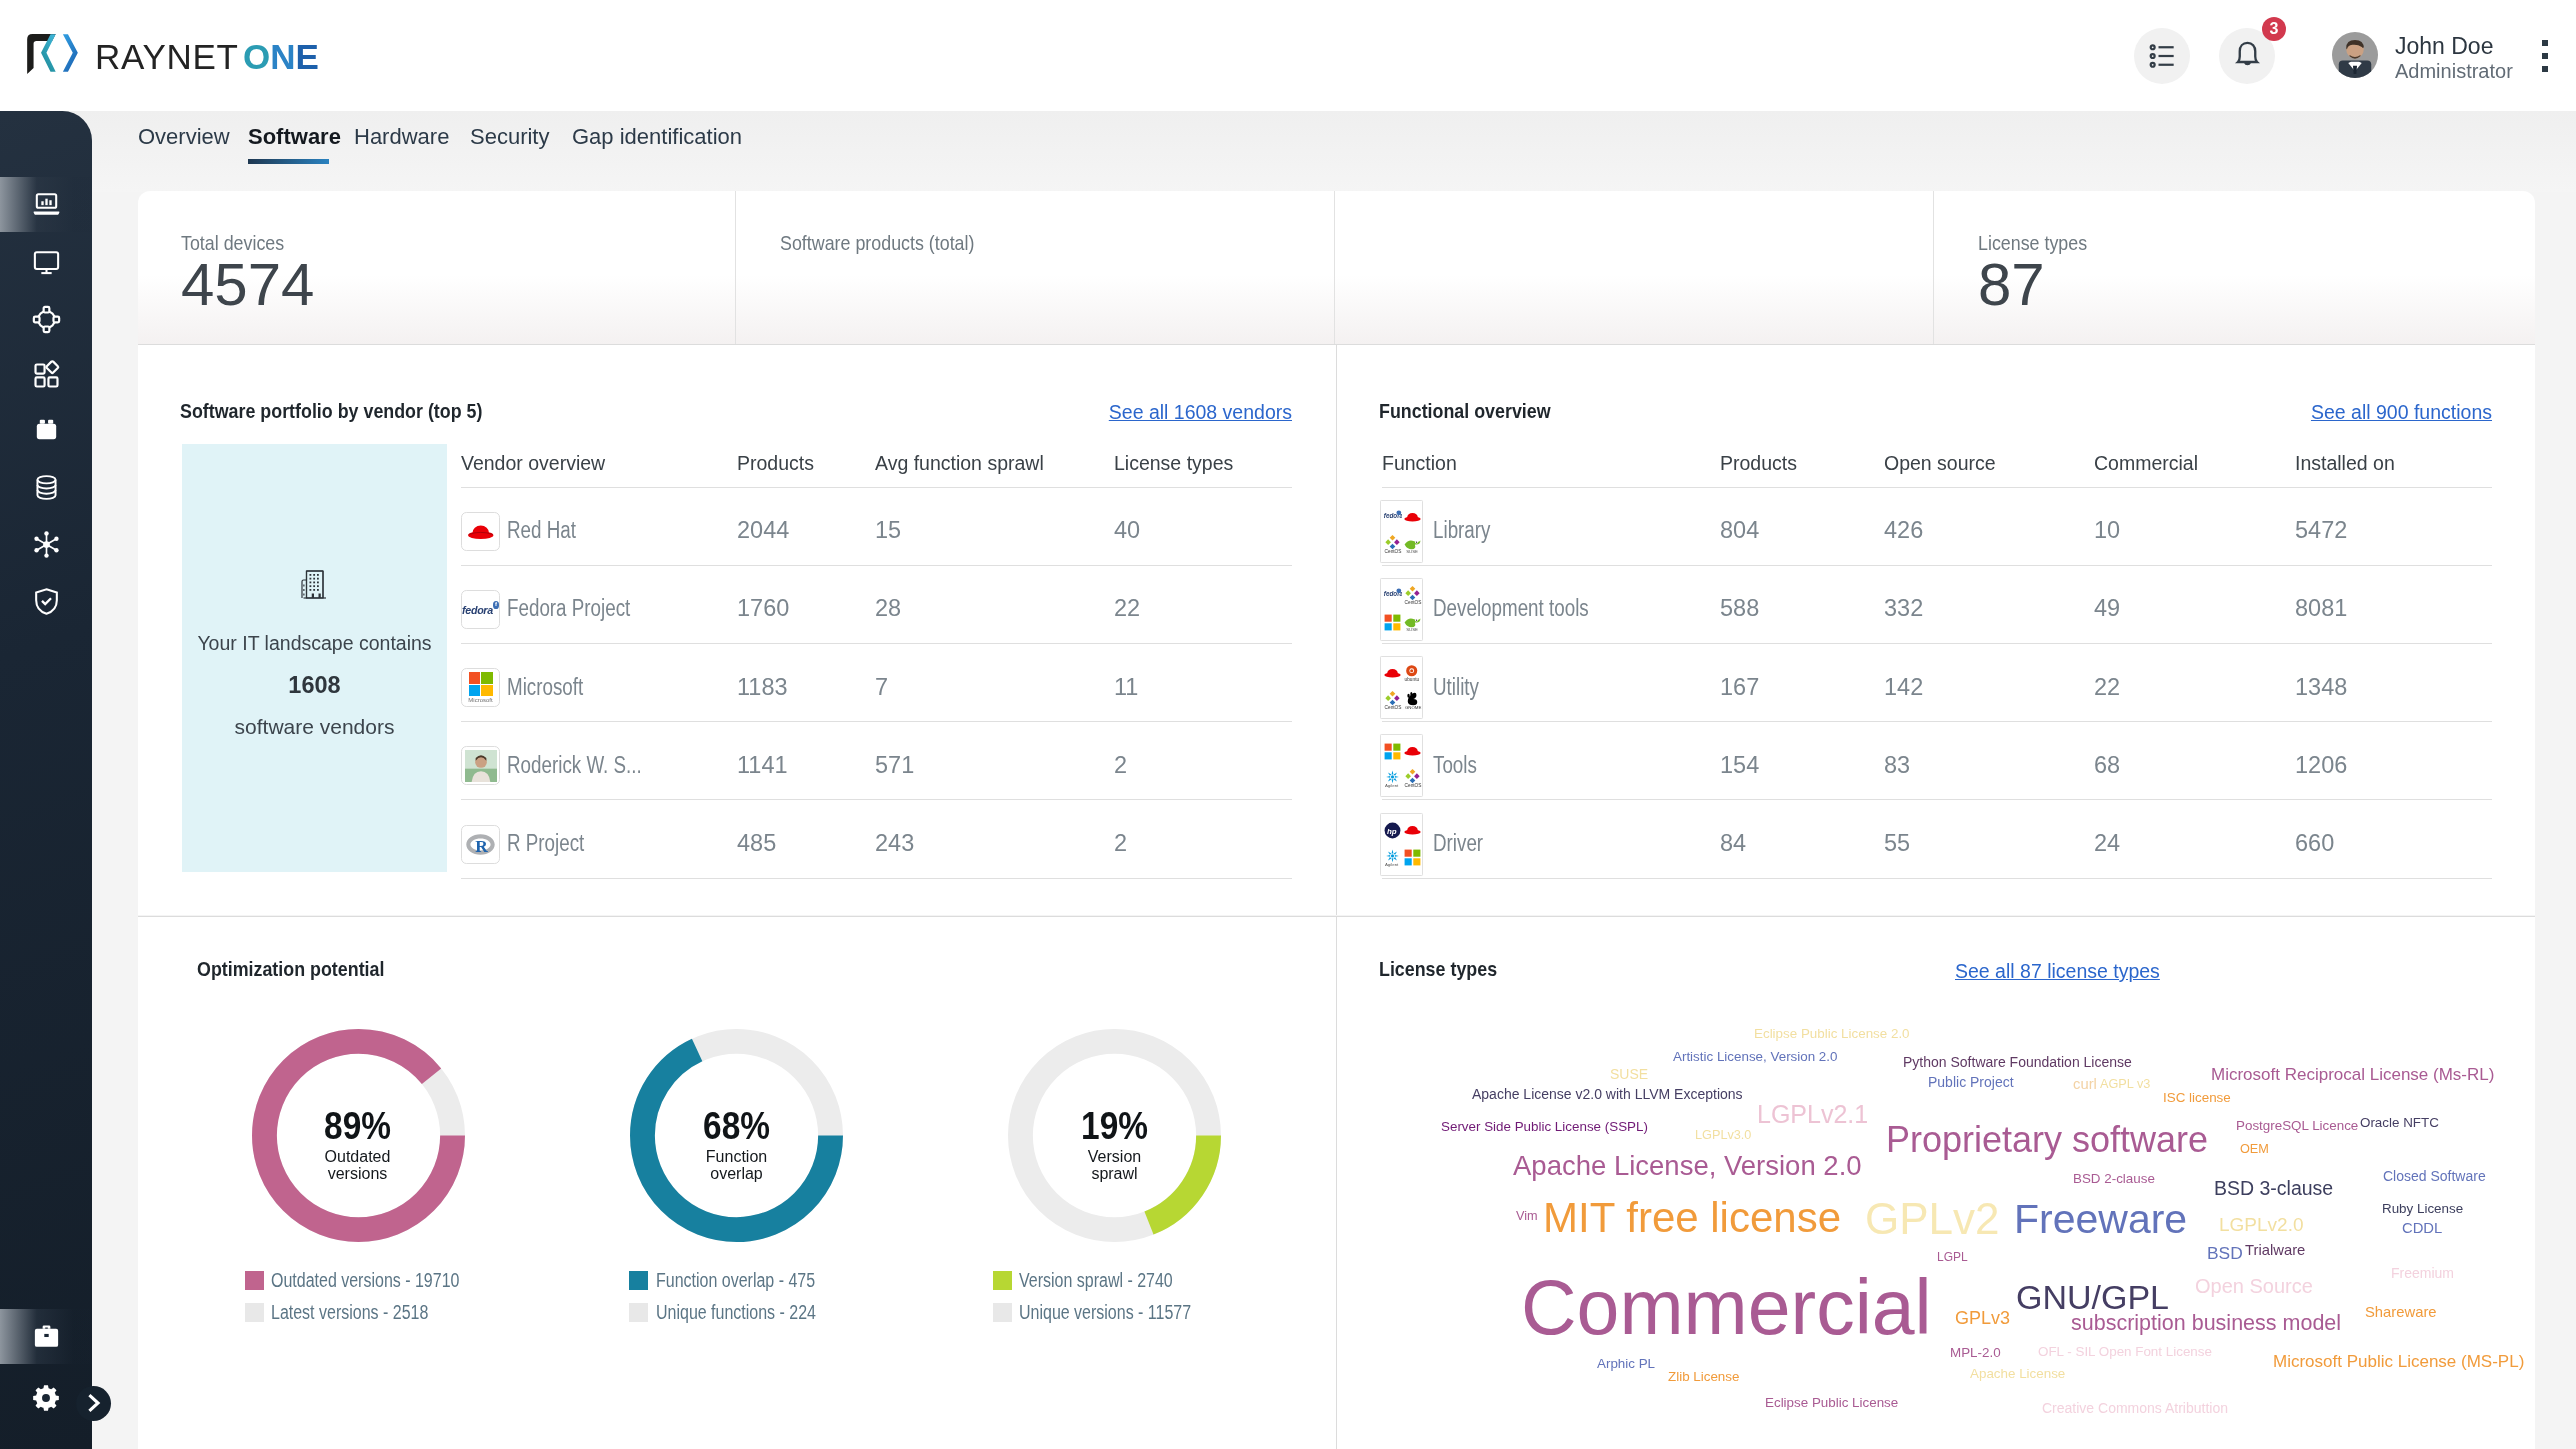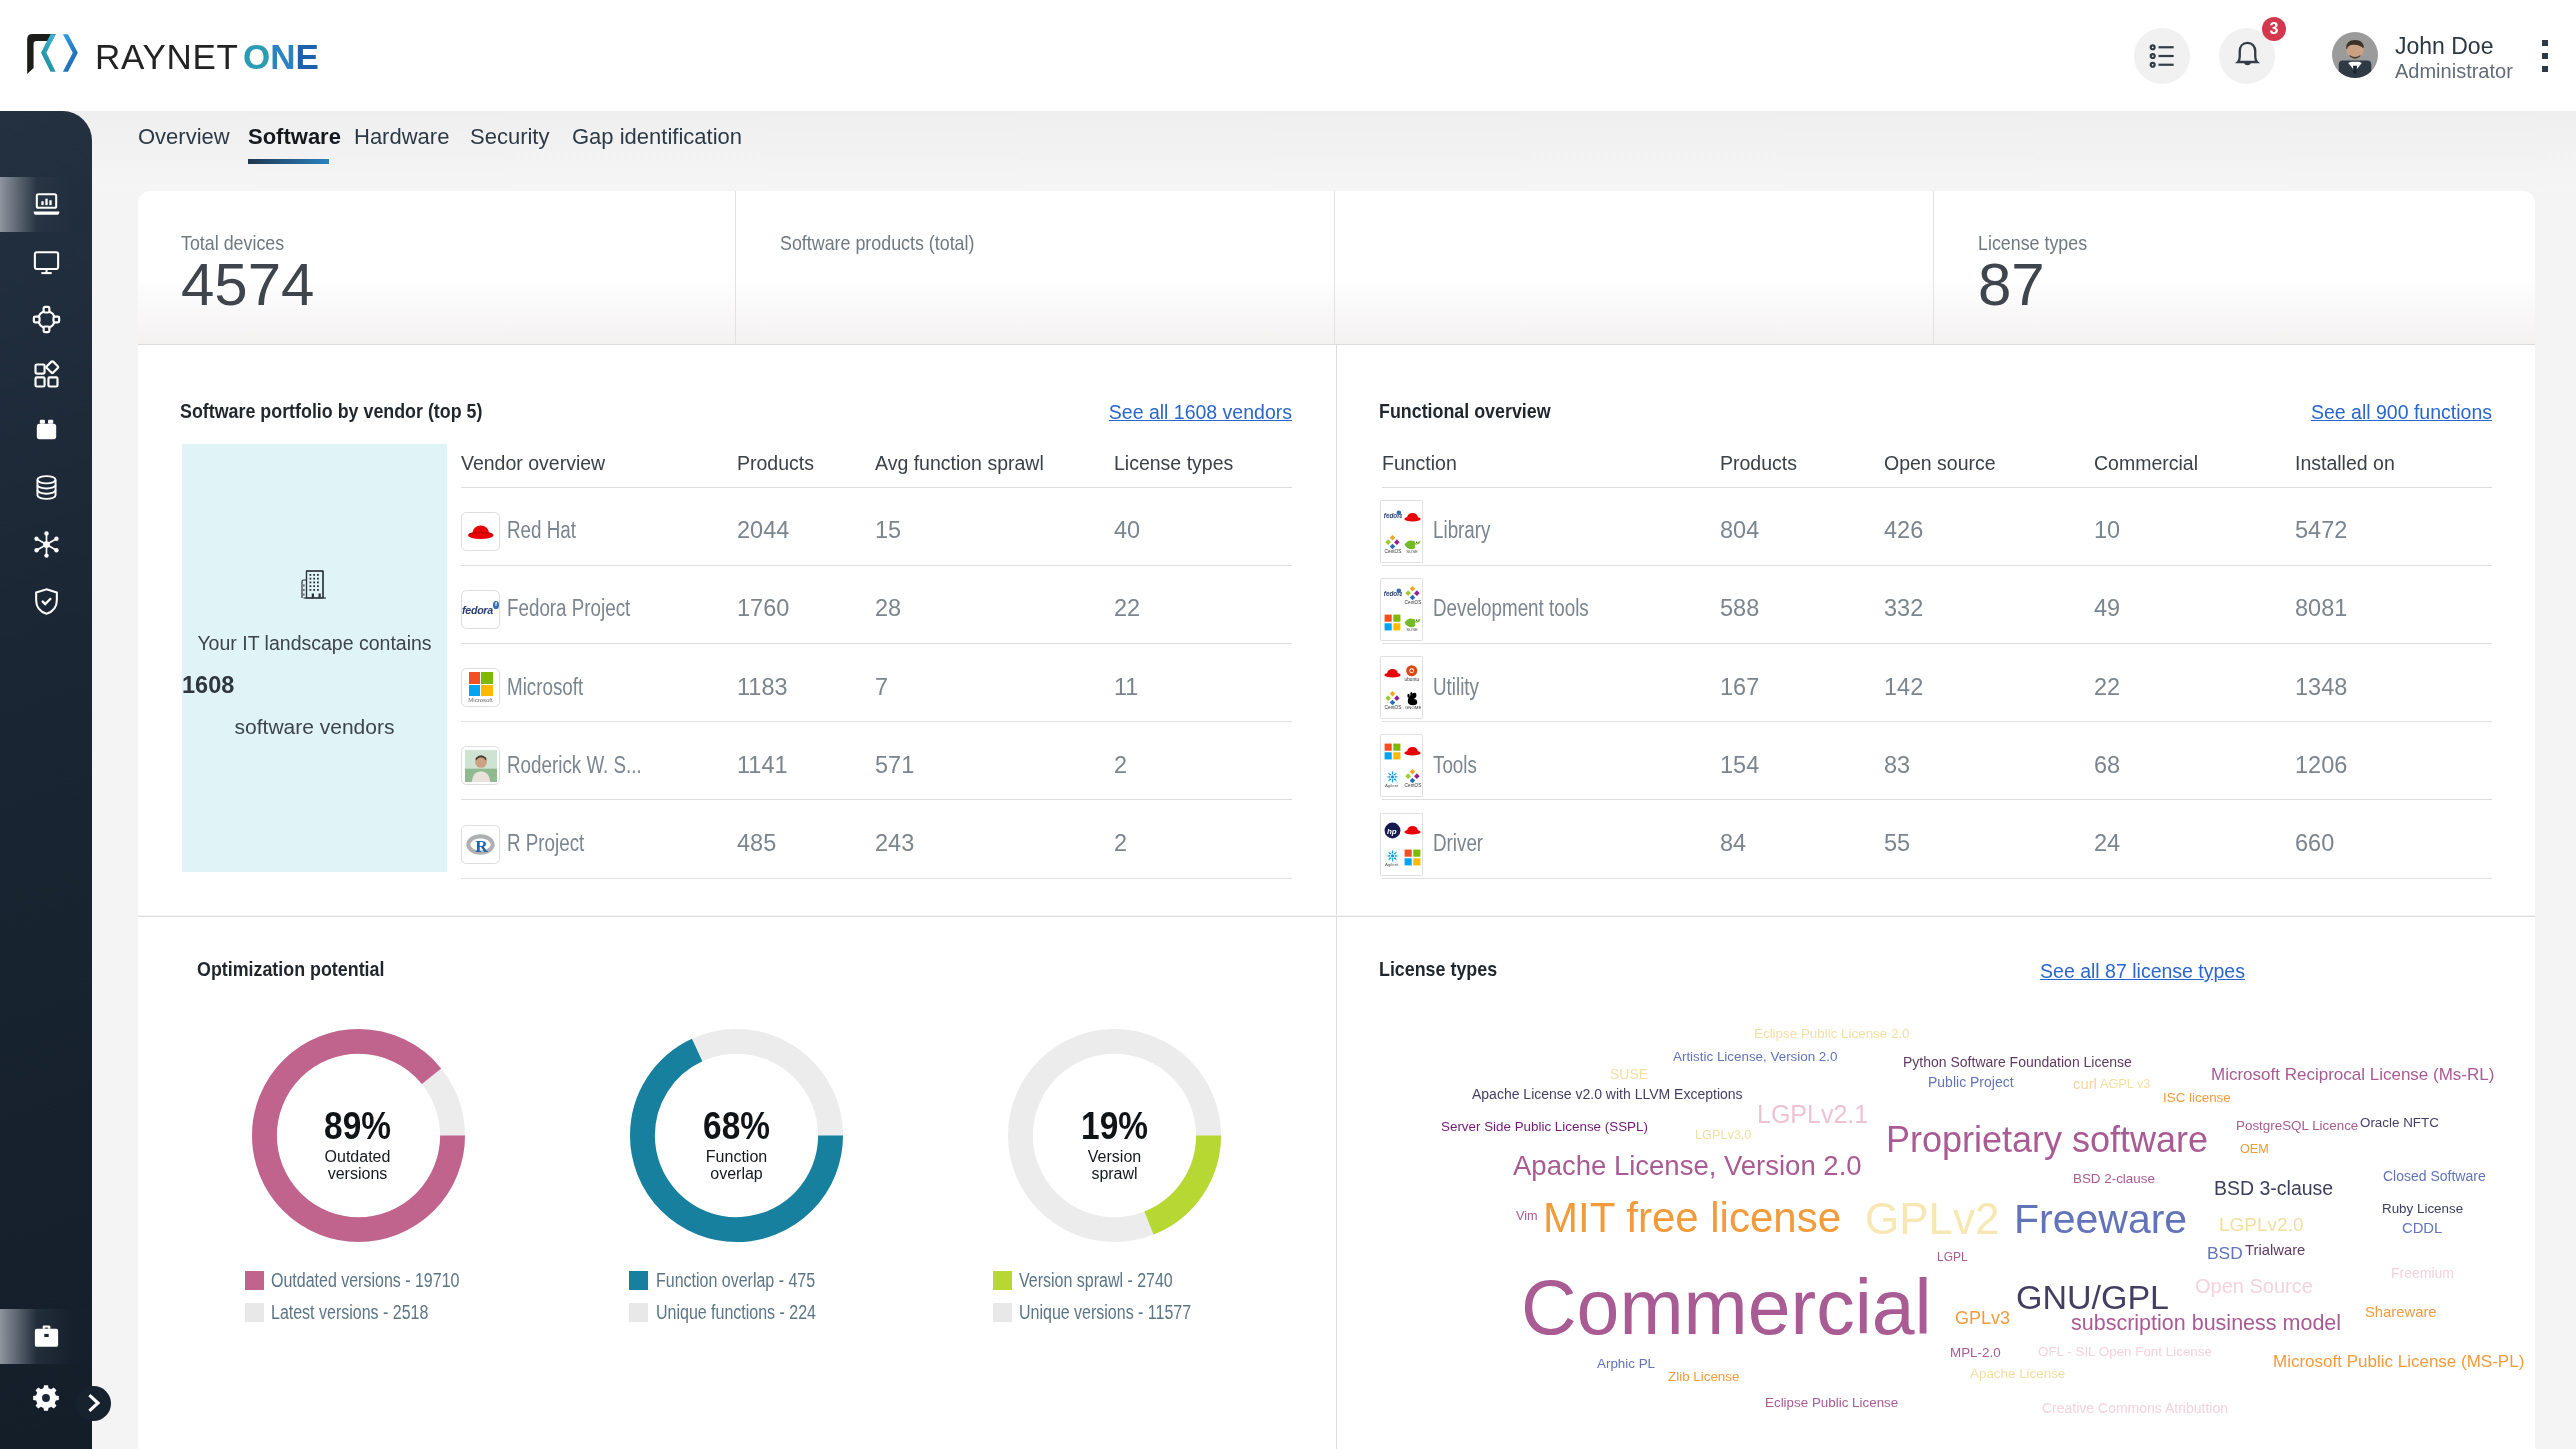--- a/index.html
+++ b/index.html
@@ -281,21 +281,21 @@
           <rect x="28" y="30" width="2.4" height="2.4"></rect>
         <rect x="21" y="36" width="3" height="6"></rect>
           <rect x="30" y="36" width="3" height="6"></rect>
       </g>
       <path d="M8 42 V20 q0 -2 2 -2 h4"></path>
       <line x1="10.5" y1="24" x2="10.5" y2="26.5"></line>
         <line x1="10.5" y1="30" x2="10.5" y2="32.5"></line>
         <line x1="10.5" y1="36" x2="10.5" y2="38.5"></line>
     </svg>
     <div class="abs" style="left:0;top:188px;width:265px;text-align:center;font-size:19.5px;color:#3c444c;white-space:nowrap">Your IT landscape contains</div>
-    <div class="abs" style="left:0;top:228px;width:265px;text-align:left;font-size:23.5px;color:#2f363d;font-weight:bold">1608</div>
+    <div class="abs" style="left:0;top:228px;width:265px;text-align:center;font-size:23.5px;color:#2f363d;font-weight:bold">1608</div>
     <div class="abs" style="left:0;top:271px;width:265px;text-align:center;font-size:21px;color:#3c444c">software vendors</div>
   </div>
   <div class="thead abs" style="left:323px;top:107px">Vendor overview</div>
   <div class="thead abs" style="left:599px;top:107px">Products</div>
   <div class="thead abs" style="left:737px;top:107px">Avg function sprawl</div>
   <div class="thead abs" style="left:976px;top:107px">License types</div>
   <div class="rowline" style="left:323px;top:142px;width:831px"></div>
 
   <div class="rowline" style="left:323px;top:220px;width:831px"></div>
   <div class="rowline" style="left:323px;top:298px;width:831px"></div>
@@ -496,21 +496,21 @@
 <div class="abs" style="left:133px;top:384px;font-size:19.5px;color:#5b7585;transform:scaleX(0.82);transform-origin:left center">Latest versions - 2518</div>
 <div class="abs" style="left:491px;top:354px;width:19px;height:19px;background:#17809f"></div>
 <div class="abs" style="left:518px;top:352px;font-size:19.5px;color:#5b7585;transform:scaleX(0.82);transform-origin:left center">Function overlap - 475</div>
 <div class="abs" style="left:491px;top:386px;width:19px;height:19px;background:#e8e8e8"></div>
 <div class="abs" style="left:518px;top:384px;font-size:19.5px;color:#5b7585;transform:scaleX(0.82);transform-origin:left center">Unique functions - 224</div>
 <div class="abs" style="left:855px;top:354px;width:19px;height:19px;background:#b7d733"></div>
 <div class="abs" style="left:881px;top:352px;font-size:19.5px;color:#5b7585;transform:scaleX(0.82);transform-origin:left center">Version sprawl - 2740</div>
 <div class="abs" style="left:855px;top:386px;width:19px;height:19px;background:#e8e8e8"></div>
 <div class="abs" style="left:881px;top:384px;font-size:19.5px;color:#5b7585;transform:scaleX(0.82);transform-origin:left center">Unique versions - 11577</div>
 <div class="ptitle abs" style="left:1241px;top:40px">License types</div>
-<div class="link abs" style="top:43px;left:1736px;width:537px;text-align:center">See all 87 license types</div>
+<div class="link abs" style="top:43px;left:1817px;width:537px;text-align:left">See all 87 license types</div>
 <span class="wc" style="left:1616px;top:115px;font-size:13.4px;color:#f2dfa0">Eclipse Public License 2.0</span>
 <span class="wc" style="left:1535px;top:138px;font-size:13.4px;color:#6273ba">Artistic License, Version 2.0</span>
 <span class="wc" style="left:1765px;top:144px;font-size:14px;color:#5f3963">Python Software Foundation License</span>
 <span class="wc" style="left:1472px;top:156px;font-size:14px;color:#f2dfa0">SUSE</span>
 <span class="wc" style="left:1790px;top:164px;font-size:14px;color:#6273ba">Public Project</span>
 <span class="wc" style="left:1935px;top:166px;font-size:14.8px;color:#f3d2a4">curl</span>
 <span class="wc" style="left:1962px;top:166px;font-size:12.7px;color:#f2dfa0">AGPL v3</span>
 <span class="wc" style="left:2073px;top:156px;font-size:17px;color:#a95b93">Microsoft Reciprocal License (Ms-RL)</span>
 <span class="wc" style="left:2025px;top:179px;font-size:13.4px;color:#f19b3b">ISC license</span>
 <span class="wc" style="left:1334px;top:176px;font-size:14px;color:#453e63">Apache License v2.0 with LLVM Exceptions</span>

